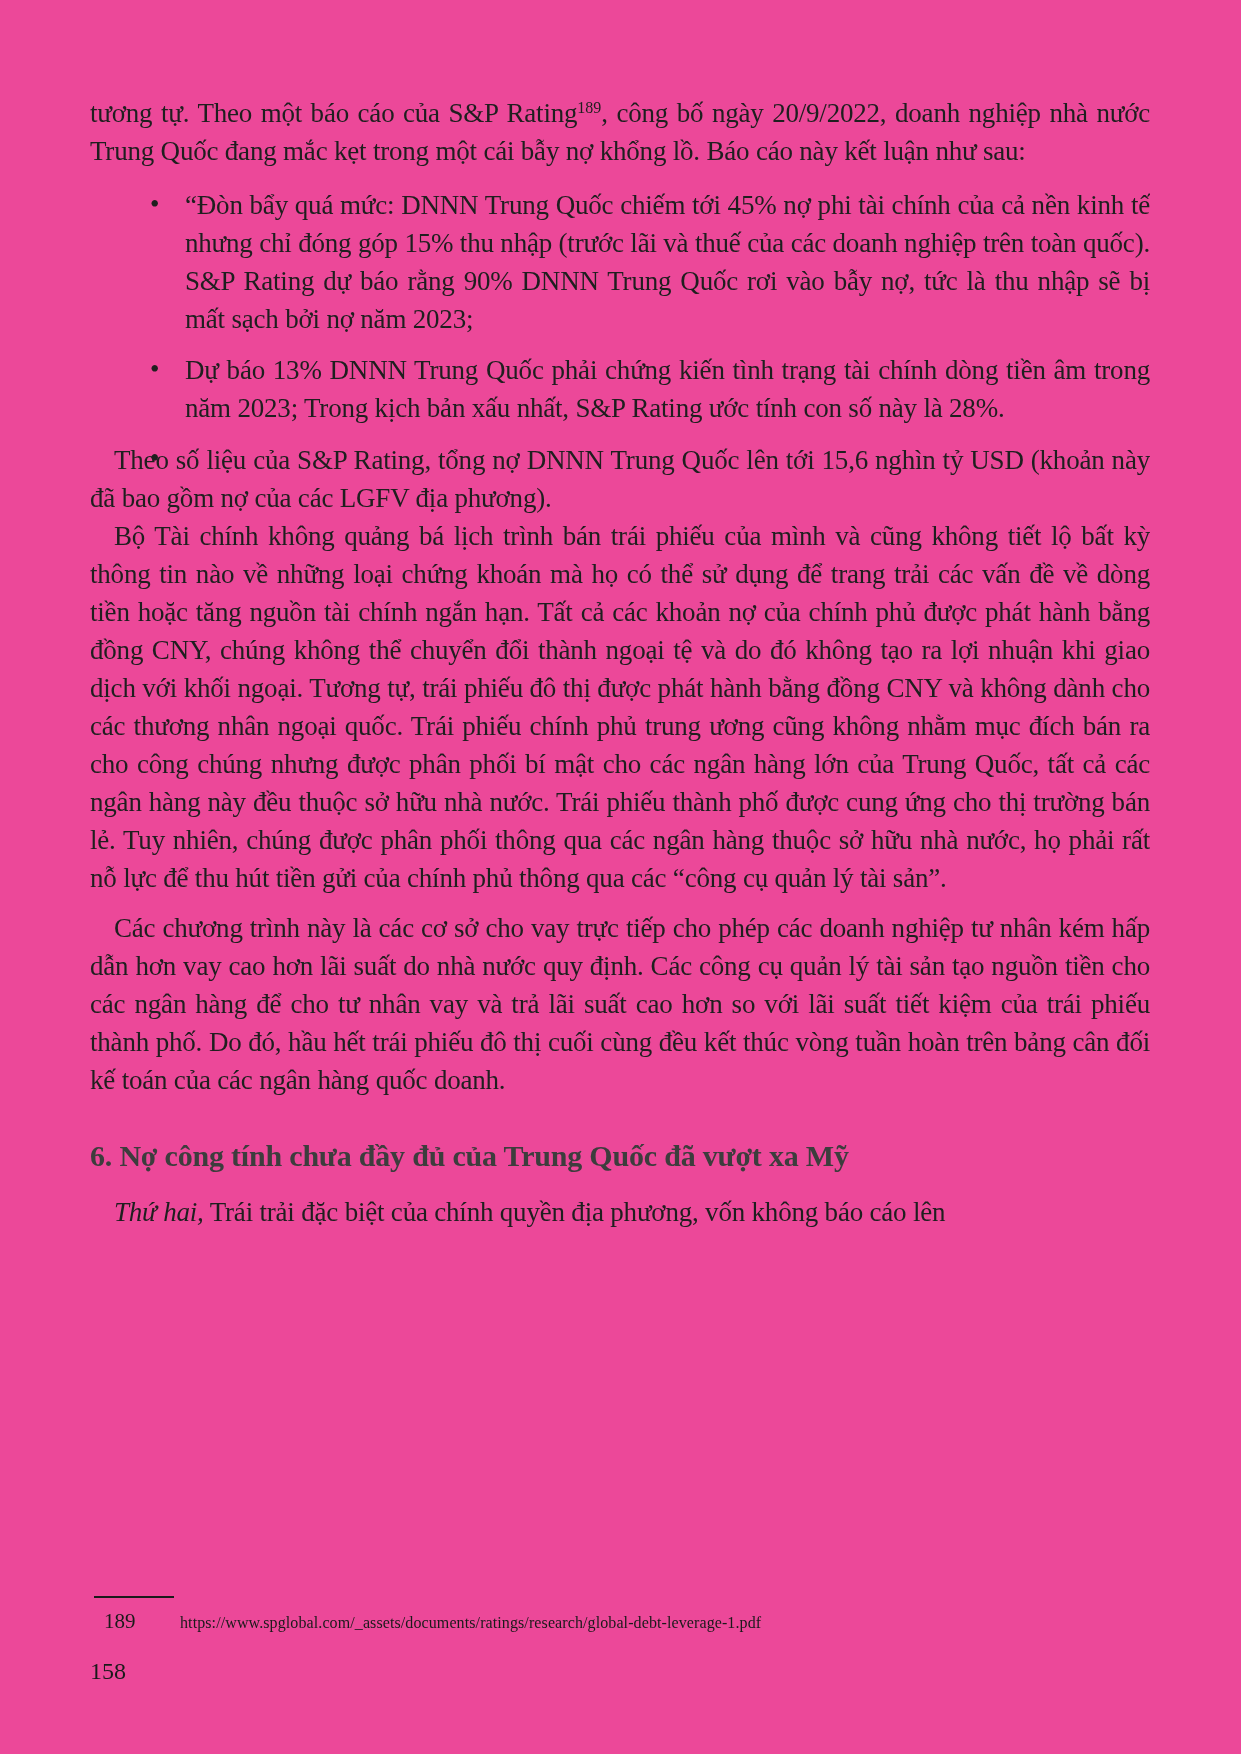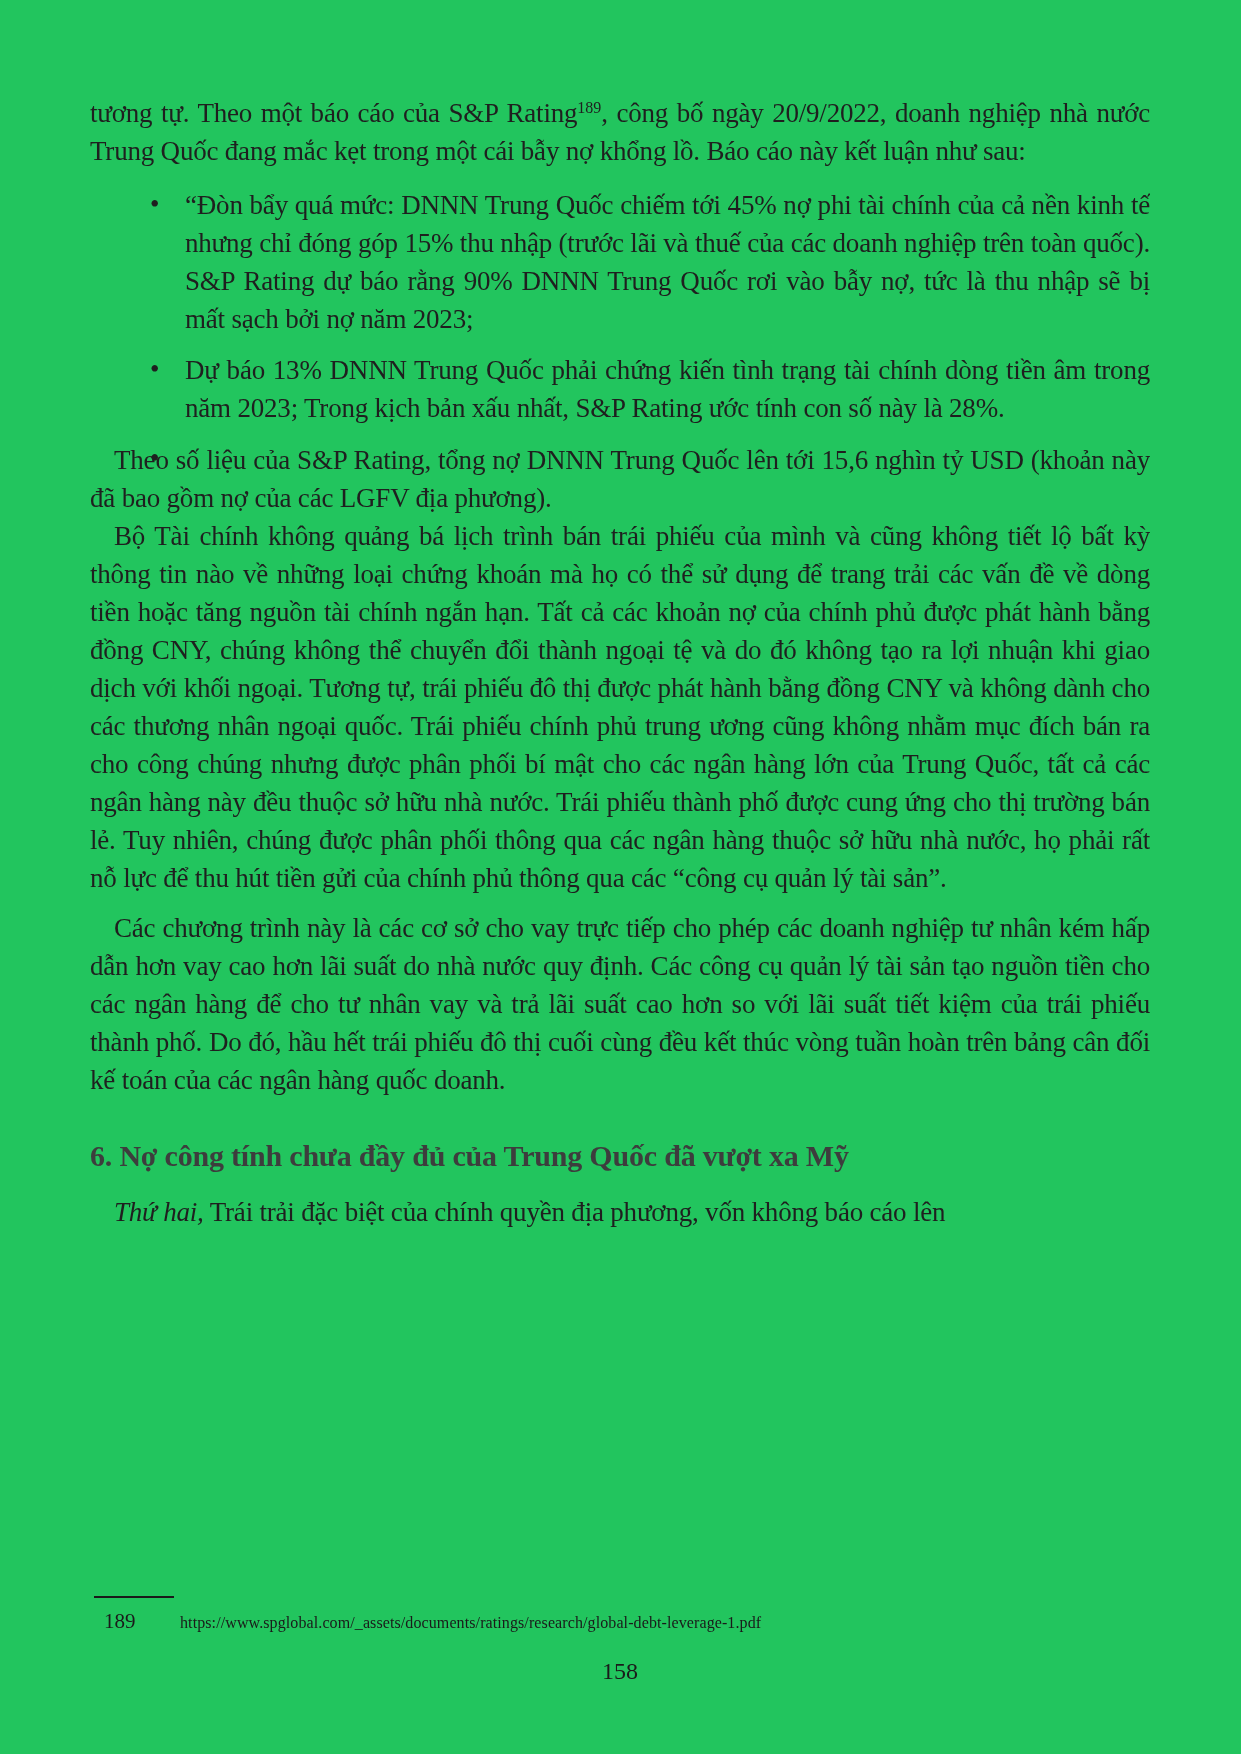--- a/index.html
+++ b/index.html
@@ -1,21 +1,21 @@
 <!DOCTYPE html>
 <html><head>
 <meta charset="utf-8">
 <style>
   html, body { margin:0; padding:0; background:#e8e8e8; }
   .page {
     position: relative;
     width: 1241px;
     height: 1754px;
     margin: 0 auto;
-    background: #22c55e;
+    background: #ec4899;
     font-family: "Liberation Serif", "DejaVu Serif", serif;
     color: #1f1f1f;
     overflow: hidden;
   }
   .content {
     position: absolute;
     top: 0; left: 90px; right: 91px; bottom: 158px;
     padding-top: 94px;
     overflow: hidden;
   }
@@ -92,21 +92,20 @@
     font-size: 16px;
     color: #1a1a1a;
     text-decoration: none;
     letter-spacing: 0.1px;
   }
   .page-number {
     position: absolute;
     left: 90px;
     top: 1658px;
     width: 1060px;
-    text-align: center;
     font-size: 24px;
     color: #1a1a1a;
   }
 </style>
 </head>
 <body>
 
 <div class="page">
 
   <div class="content">

